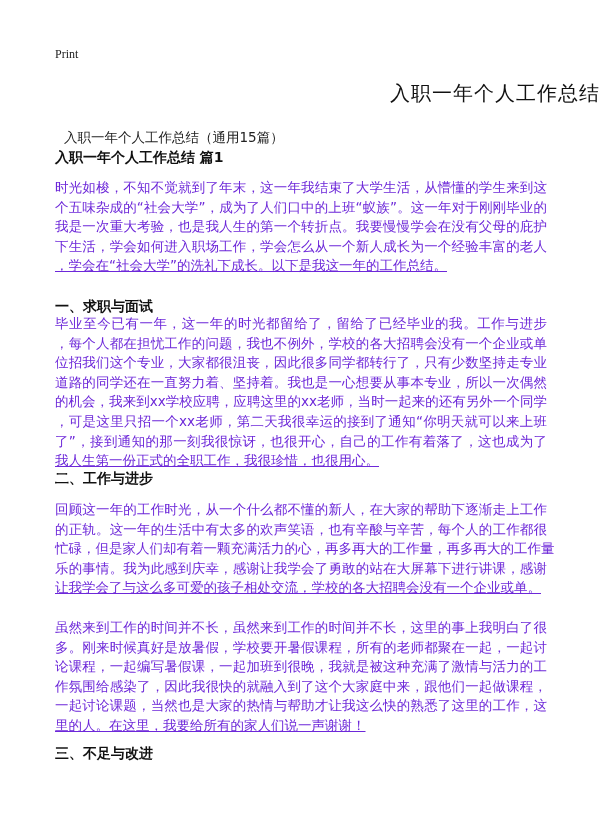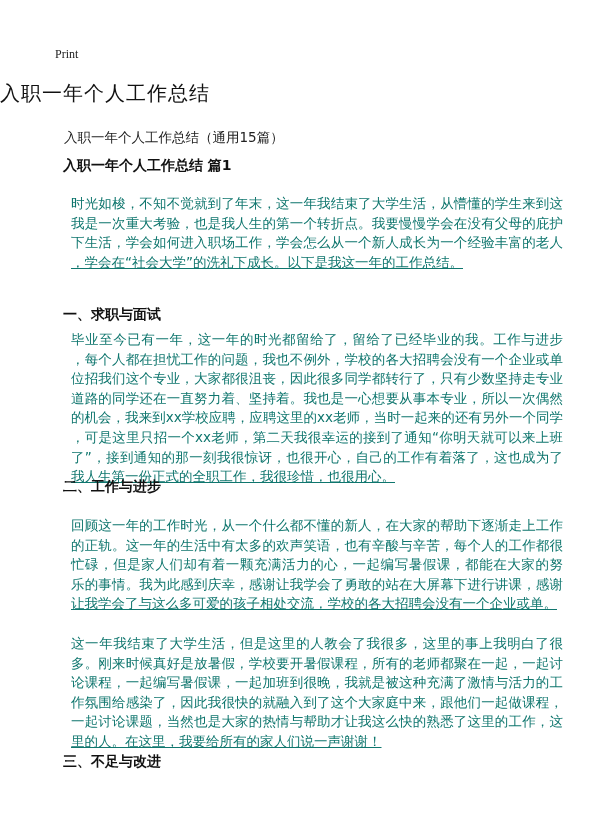--- a/index.html
+++ b/index.html
@@ -29,51 +29,51 @@
     top: 47px;
     font-family: "Liberation Serif", "DejaVu Serif", serif;
     font-size: 12px;
     color: #222;
   }
   .doc-title {
     position: absolute;
     left: 0;
     top: 80px;
     width: 600px;
-    text-align: left;
+    text-align: right;
     font-size: 20px;
     font-weight: normal;
     margin: 0;
     color: #111;
     letter-spacing: 1px;
   }
   .doc-subtitle {
     position: absolute;
     left: 55px;
     top: 120px;
     font-size: 13.5px;
     color: #222;
     margin: 9px;
   }
   .section-heading {
     position: absolute;
     left: 55px;
     font-size: 14px;
     font-weight: bold;
-    margin: 8px;
+    margin: 0;
     color: #111;
   }
   .paragraph {
     position: absolute;
     left: 55px;
     width: 492px;
     font-size: 13.5px;
     line-height: 19.6px;
-    margin: 16px;
-    color: #0f766e;
+    margin: 0;
+    color: #6d28d9;
     text-align: justify;
     text-justify: inter-character;
   }
   .line {
     display: block;
     white-space: nowrap;
     text-align-last: justify;
     text-align: justify;
   }
   .line.last {
@@ -89,20 +89,21 @@
   <div class="print-label">Print</div>
 
   <h1 class="doc-title">入职一年个人工作总结</h1>
 
   <p class="doc-subtitle">入职一年个人工作总结（通用15篇）</p>
 
   <h2 class="section-heading" style="top:149px;">入职一年个人工作总结 篇1</h2>
 
   <div class="paragraph" style="top:178px;">
     <span class="line">时光如梭，不知不觉就到了年末，这一年我结束了大学生活，从懵懂的学生来到这</span>
+    <span class="line">个五味杂成的“社会大学”，成为了人们口中的上班“蚁族”。这一年对于刚刚毕业的</span>
     <span class="line">我是一次重大考验，也是我人生的第一个转折点。我要慢慢学会在没有父母的庇护</span>
     <span class="line">下生活，学会如何进入职场工作，学会怎么从一个新人成长为一个经验丰富的老人</span>
     <span class="line last">，学会在“社会大学”的洗礼下成长。以下是我这一年的工作总结。</span>
   </div>
 
   <h2 class="section-heading" style="top:298px;">一、求职与面试</h2>
   <div class="paragraph" style="top:314px;">
     <span class="line">毕业至今已有一年，这一年的时光都留给了，留给了已经毕业的我。工作与进步</span>
     <span class="line">，每个人都在担忧工作的问题，我也不例外，学校的各大招聘会没有一个企业或单</span>
     <span class="line">位招我们这个专业，大家都很沮丧，因此很多同学都转行了，只有少数坚持走专业</span>
@@ -110,26 +111,26 @@
     <span class="line">的机会，我来到xx学校应聘，应聘这里的xx老师，当时一起来的还有另外一个同学</span>
     <span class="line">，可是这里只招一个xx老师，第二天我很幸运的接到了通知“你明天就可以来上班</span>
     <span class="line">了”，接到通知的那一刻我很惊讶，也很开心，自己的工作有着落了，这也成为了</span>
     <span class="line last">我人生第一份正式的全职工作，我很珍惜，也很用心。</span>
   </div>
 
   <h2 class="section-heading" style="top:470px;">二、工作与进步</h2>
   <div class="paragraph" style="top:500px;">
     <span class="line">回顾这一年的工作时光，从一个什么都不懂的新人，在大家的帮助下逐渐走上工作</span>
     <span class="line">的正轨。这一年的生活中有太多的欢声笑语，也有辛酸与辛苦，每个人的工作都很</span>
-    <span class="line">忙碌，但是家人们却有着一颗充满活力的心，一起编写暑假课，都能在大家的努</span>
+    <span class="line">忙碌，但是家人们却有着一颗充满活力的心，再多再大的工作量，再多再大的工作量</span>
     <span class="line">乐的事情。我为此感到庆幸，感谢让我学会了勇敢的站在大屏幕下进行讲课，感谢</span>
     <span class="line last">让我学会了与这么多可爱的孩子相处交流，学校的各大招聘会没有一个企业或单。</span>
   </div>
   <div class="paragraph" style="top:618px;">
-    <span class="line">这一年我结束了大学生活，但是这里的人教会了我很多，这里的事上我明白了很</span>
+    <span class="line">虽然来到工作的时间并不长，虽然来到工作的时间并不长，这里的事上我明白了很</span>
     <span class="line">多。刚来时候真好是放暑假，学校要开暑假课程，所有的老师都聚在一起，一起讨</span>
     <span class="line">论课程，一起编写暑假课，一起加班到很晚，我就是被这种充满了激情与活力的工</span>
     <span class="line">作氛围给感染了，因此我很快的就融入到了这个大家庭中来，跟他们一起做课程，</span>
     <span class="line">一起讨论课题，当然也是大家的热情与帮助才让我这么快的熟悉了这里的工作，这</span>
     <span class="line last">里的人。在这里，我要给所有的家人们说一声谢谢！</span>
   </div>
 
   <h2 class="section-heading" style="top:745px;">三、不足与改进</h2>
 
 </div>

